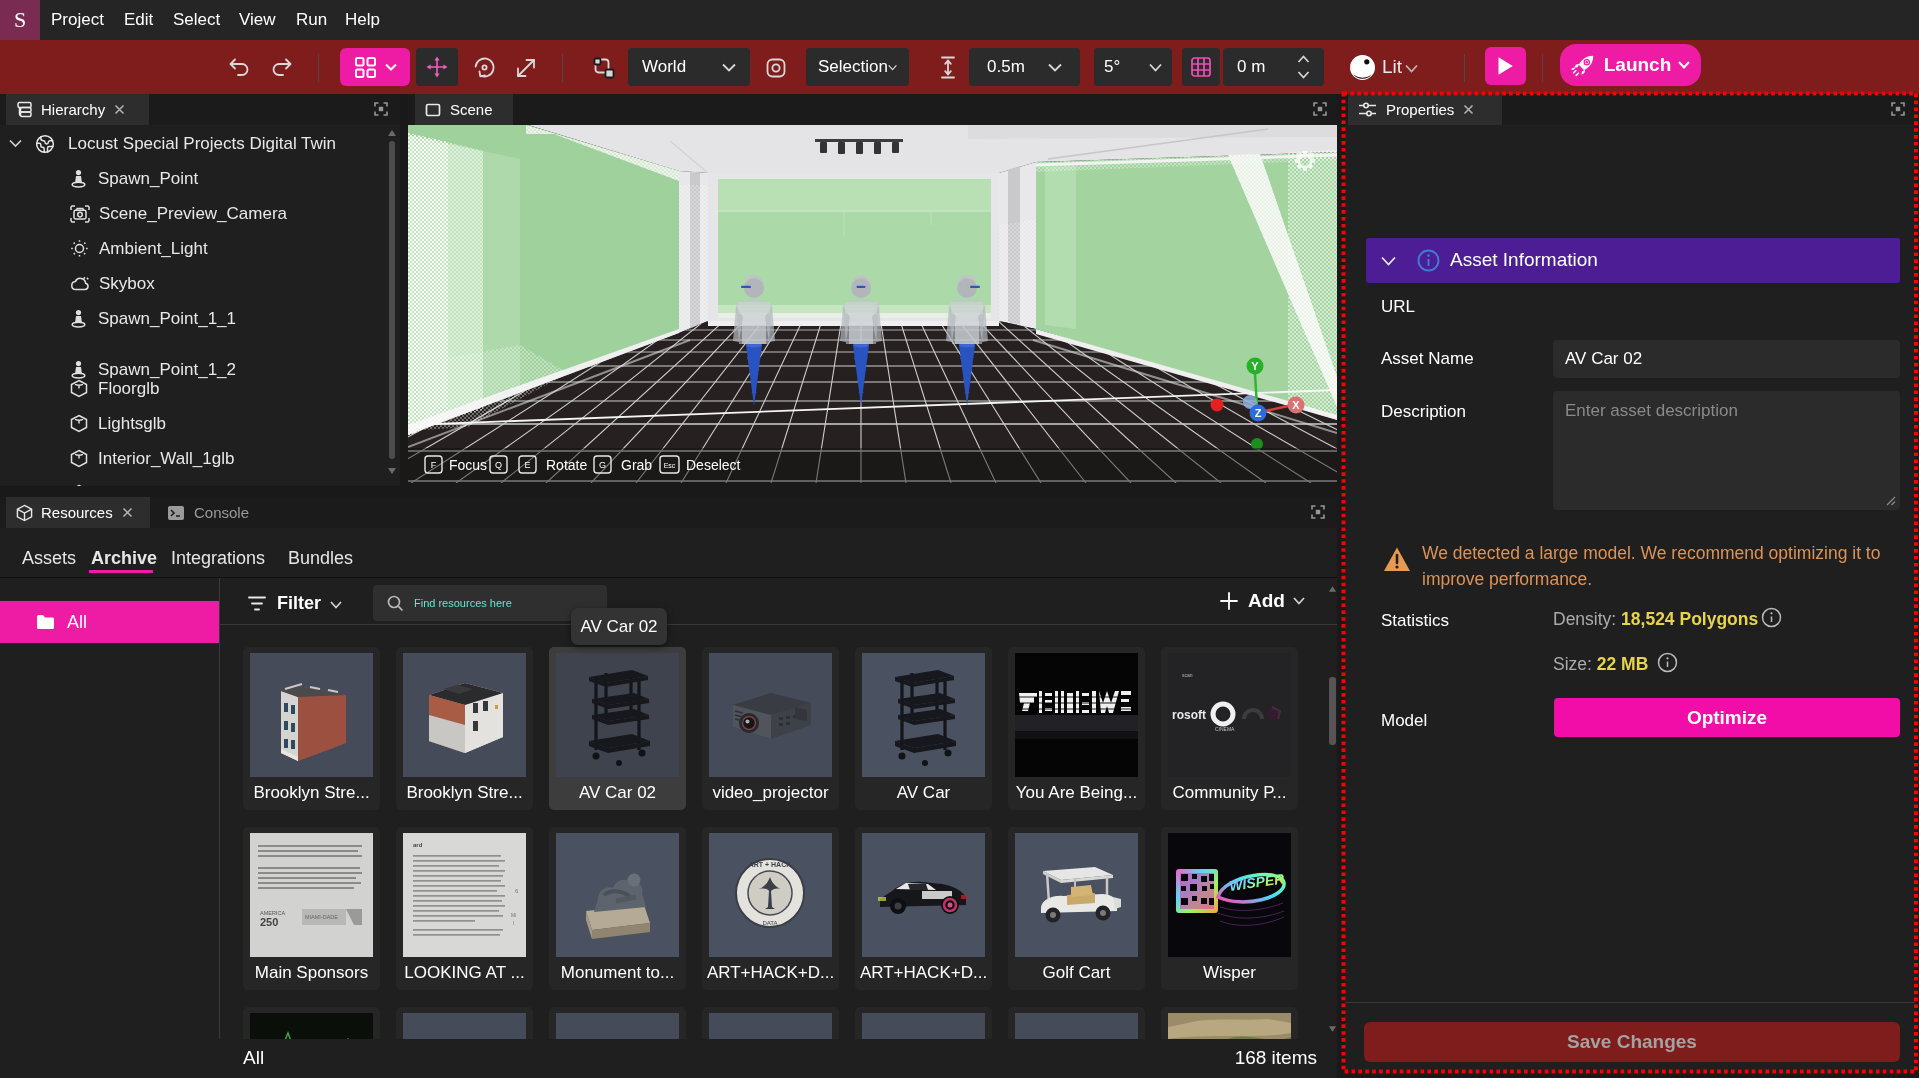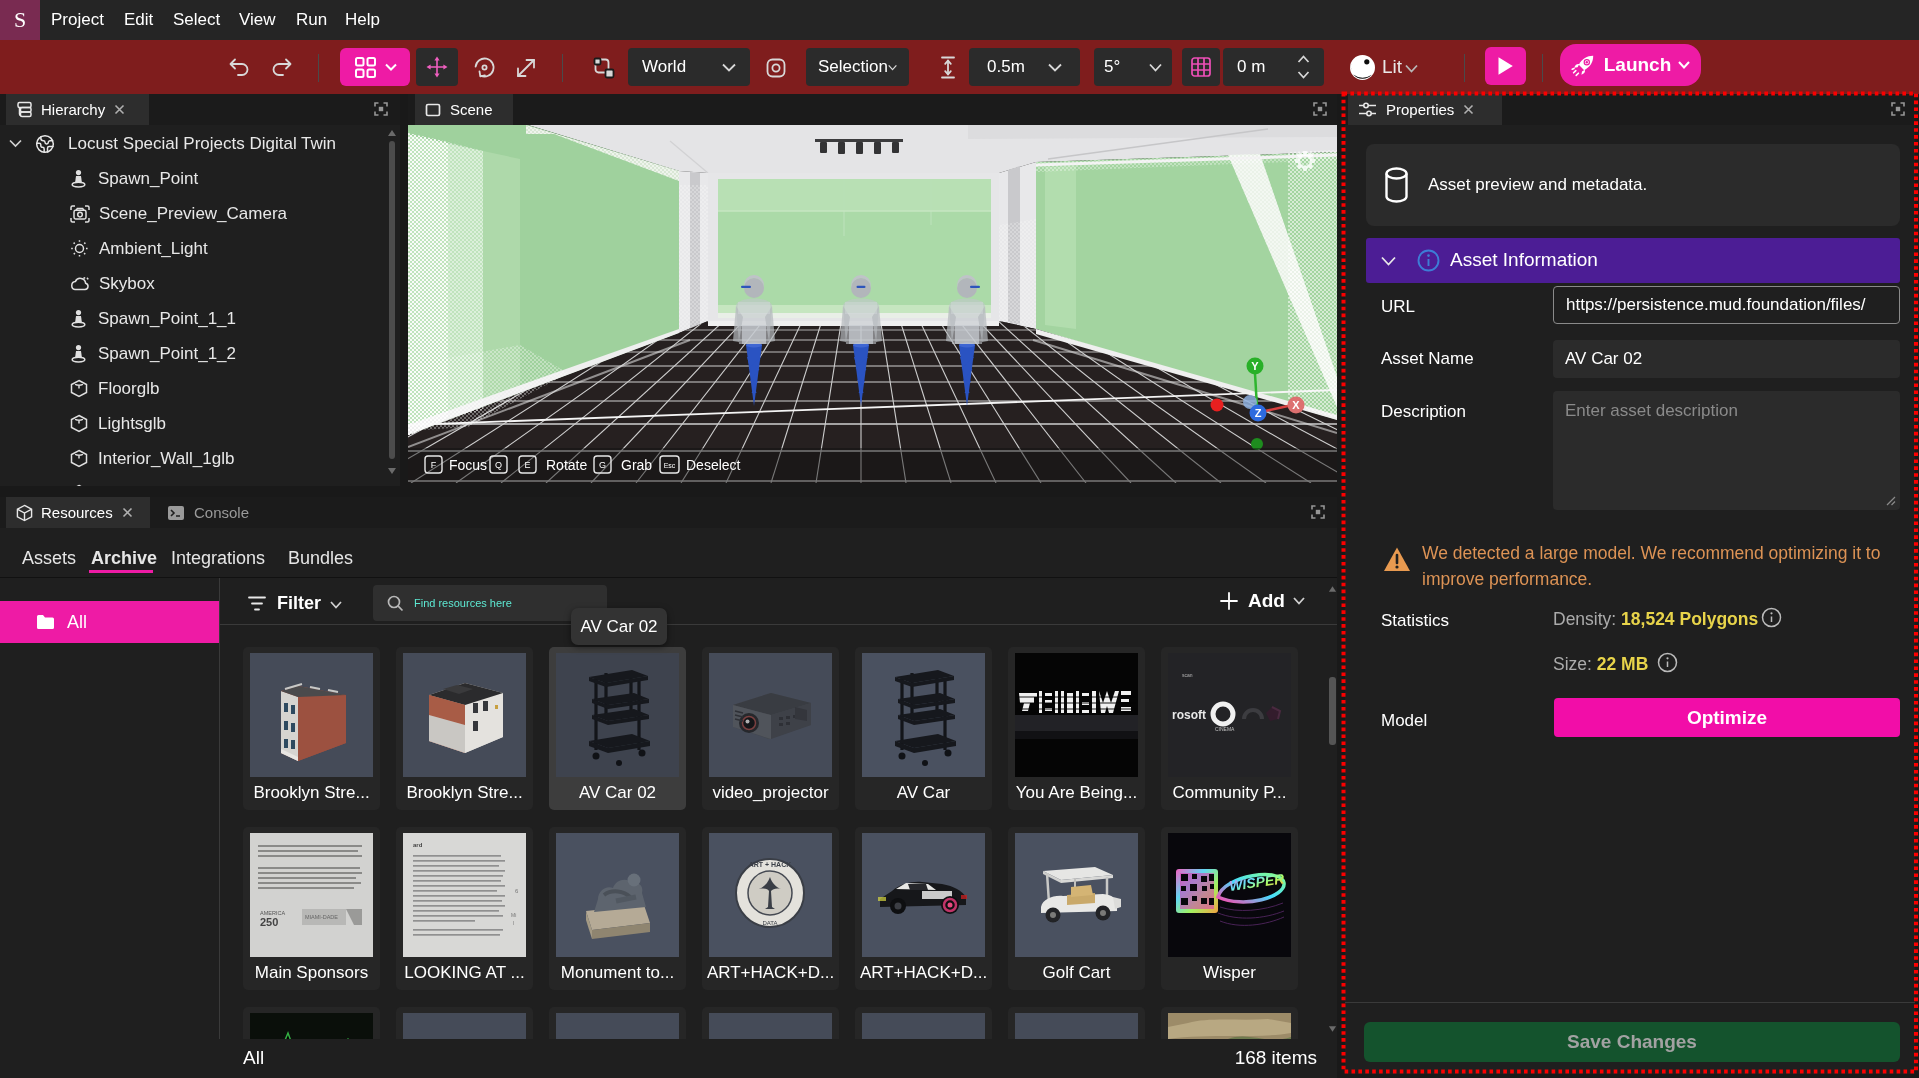--- a/index.html
+++ b/index.html
@@ -259,21 +259,21 @@
     <span>Skybox</span>
   </div>
   <div class="trow" style="top:207px; left:70px;">
     <svg width="17" height="19" viewBox="0 0 17 19" fill="#e0e0e0" style="margin-right:11px;">
       <circle cx="8.5" cy="3.6" r="2.6"></circle>
         <path d="M6 7 h5 l1 7 h-7 Z"></path>
         <ellipse cx="8.5" cy="15.6" rx="6.3" ry="2.4" fill="none" stroke="#e0e0e0" stroke-width="1.5"></ellipse>
     </svg>
     <span>Spawn_Point_1_1</span>
   </div>
-  <div class="trow" style="top:242px; left:70px;">
+  <div class="trow" style="top:258px; left:70px;">
     <svg width="17" height="19" viewBox="0 0 17 19" fill="#e0e0e0" style="margin-right:11px;">
       <circle cx="8.5" cy="3.6" r="2.6"></circle>
         <path d="M6 7 h5 l1 7 h-7 Z"></path>
         <ellipse cx="8.5" cy="15.6" rx="6.3" ry="2.4" fill="none" stroke="#e0e0e0" stroke-width="1.5"></ellipse>
     </svg>
     <span>Spawn_Point_1_2</span>
   </div>
   <div class="trow" style="top:277px; left:70px;">
     <svg width="18" height="19" viewBox="0 0 18 19" fill="none" stroke="#e0e0e0" stroke-width="1.5" style="margin-right:10px;">
       <path d="M9 1.5 L16.5 5.5 V13.5 L9 17.5 L1.5 13.5 V5.5 Z"></path>
@@ -952,42 +952,34 @@
       <svg width="11" height="11" viewBox="0 0 11 11" stroke="#b0b0b0" stroke-width="1.6" style="margin-left:9px;">
           <path d="M1.5 1.5 L9.5 9.5 M9.5 1.5 L1.5 9.5"></path>
         </svg>
     </div>
     <svg class="fsicon" style="right:10px;" viewBox="0 0 14 14" fill="none" stroke="#c0c0c0" stroke-width="1.6">
       <path d="M1 4.5 V1 H4.5 M9.5 1 H13 V4.5 M13 9.5 V13 H9.5 M4.5 13 H1 V9.5"></path>
       <rect x="4.8" y="4.8" width="4.4" height="4.4" fill="#c0c0c0" stroke="none"></rect>
     </svg>
   </div>
 
-  <div class="abs" style="left:21px; top:50px; width:534px; height:82px; background:#2b2b2b; border-radius:8px;">
-    <svg style="position:absolute; left:18px; top:23px;" width="25" height="36" viewBox="0 0 25 36" fill="none" stroke="#fff" stroke-width="2.4">
-      <ellipse cx="12.5" cy="6.5" rx="10" ry="5"></ellipse>
-      <path d="M2.5 6.5 V29.5 a10 5 0 0 0 20 0 V6.5"></path>
-    </svg>
-    <span style="position:absolute; left:62px; top:31px; font-size:17px;">Asset preview and metadata.</span>
-  </div>
 
   <div class="abs" style="left:21px; top:144px; width:534px; height:45px; background:#4c1d95; border-radius:3px;">
     <svg style="position:absolute; left:15px; top:18px;" width="15" height="10" viewBox="0 0 15 10" fill="none" stroke="#e8e8e8" stroke-width="1.8">
         <path d="M1 1.5 L7.5 8.5 L14 1.5"></path>
       </svg>
     <svg style="position:absolute; left:51px; top:11px;" width="23" height="23" viewBox="0 0 23 23" fill="none">
       <circle cx="11.5" cy="11.5" r="10" stroke="#3d7dd6" stroke-width="1.9"></circle>
       <path d="M11.5 10 V17" stroke="#3d7dd6" stroke-width="1.9"></path>
       <circle cx="11.5" cy="6.6" r="1.3" fill="#3d7dd6"></circle>
     </svg>
     <span style="position:absolute; left:84px; top:11px; font-size:19px;">Asset Information</span>
   </div>
 
   <div class="plabel" style="top:203px;">URL</div>
-  <div class="pinput" style="top:192px; height:38px; border:1px solid #8a8a8a; background:#1f1f1f;">https://persistence.mud.foundation/files/</div>
 
   <div class="plabel" style="top:255px;">Asset Name</div>
   <div class="pinput" style="top:246px; height:38px; border:none; background:#2b2b2b;">AV Car 02</div>
 
   <div class="plabel" style="top:308px;">Description</div>
   <div class="pinput" style="top:297px; height:119px; border:none; background:#2b2b2b; align-items:flex-start; padding-top:10px; color:#8a8a8a;">Enter asset description
     <svg style="position:absolute; right:4px; bottom:4px;" width="10" height="10" viewBox="0 0 10 10" stroke="#8a8a8a" stroke-width="1.2">
         <path d="M9 1 L1 9 M9 5.5 L5.5 9"></path>
       </svg>
   </div>
@@ -1010,17 +1002,17 @@
   <svg class="abs" style="left:312px; top:558px;" width="21" height="21" viewBox="0 0 21 21" fill="none">
     <circle cx="10.5" cy="10.5" r="9" stroke="#bababa" stroke-width="1.5"></circle>
     <path d="M10.5 9.5 V15" stroke="#bababa" stroke-width="1.5"></path>
       <circle cx="10.5" cy="6.3" r="1.1" fill="#bababa"></circle>
   </svg>
 
   <div class="plabel" style="top:617px;">Model</div>
   <div class="abs" style="left:209px; top:604px; width:346px; height:39px; background:#f20da8; border-radius:4px; display:flex; align-items:center; justify-content:center; font-size:19px; font-weight:bold;">Optimize</div>
 
   <div class="abs" style="left:0; top:908px; width:570px; height:1px; background:#3a3a3a;"></div>
-  <div class="abs" style="left:19px; top:928px; width:536px; height:40px; background:#14532d; border-radius:6px; display:flex; align-items:center; justify-content:center; font-size:19px; font-weight:bold; color:#a2a2a2;">Save Changes</div>
+  <div class="abs" style="left:19px; top:928px; width:536px; height:40px; background:#7f1d1d; border-radius:6px; display:flex; align-items:center; justify-content:center; font-size:19px; font-weight:bold; color:#a2a2a2;">Save Changes</div>
 </div>
 <svg class="abs" style="left:1340px; top:90px; pointer-events:none; z-index:10;" width="580" height="985" viewBox="0 0 580 985">
   <rect x="3.5" y="3.5" width="572.5" height="978" fill="none" stroke="#fa0000" stroke-width="4" stroke-dasharray="3.6 3.3"></rect>
 </svg>
 
 </body></html>

